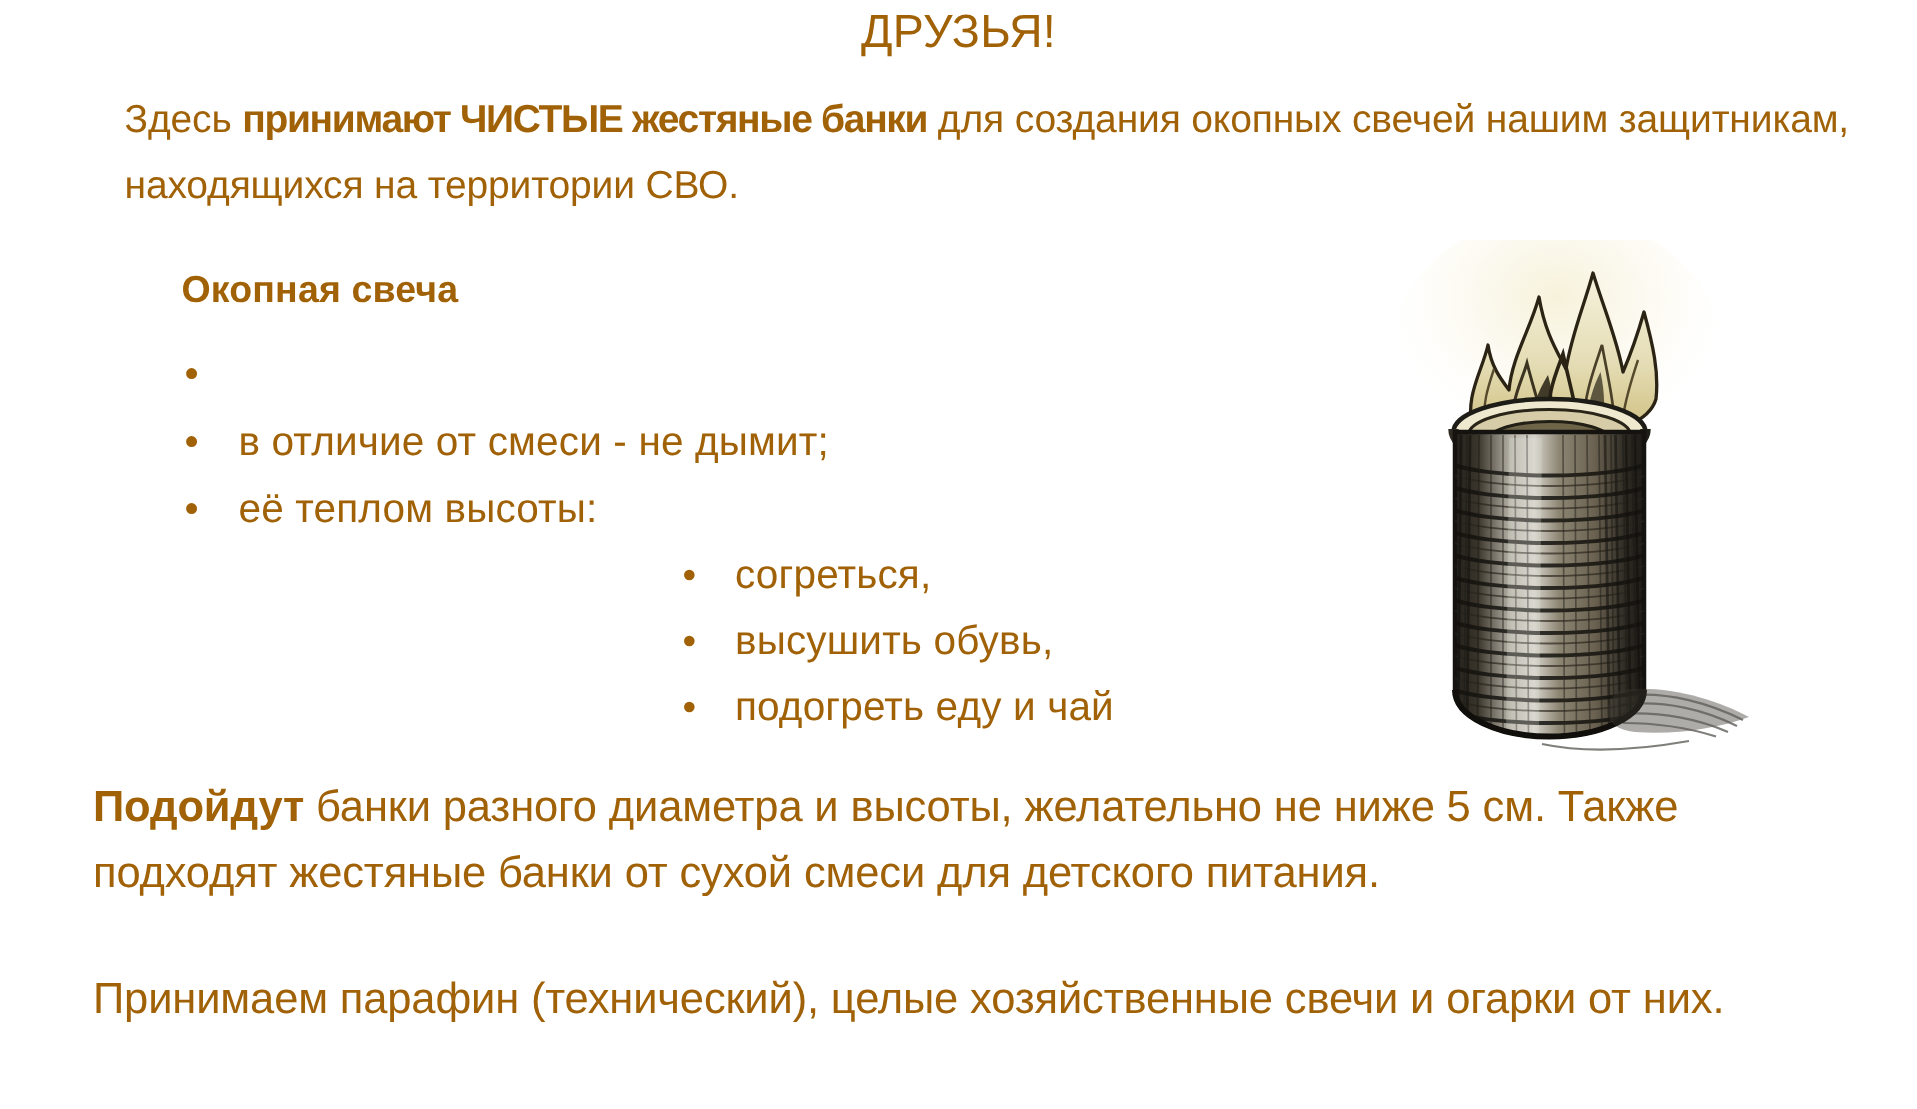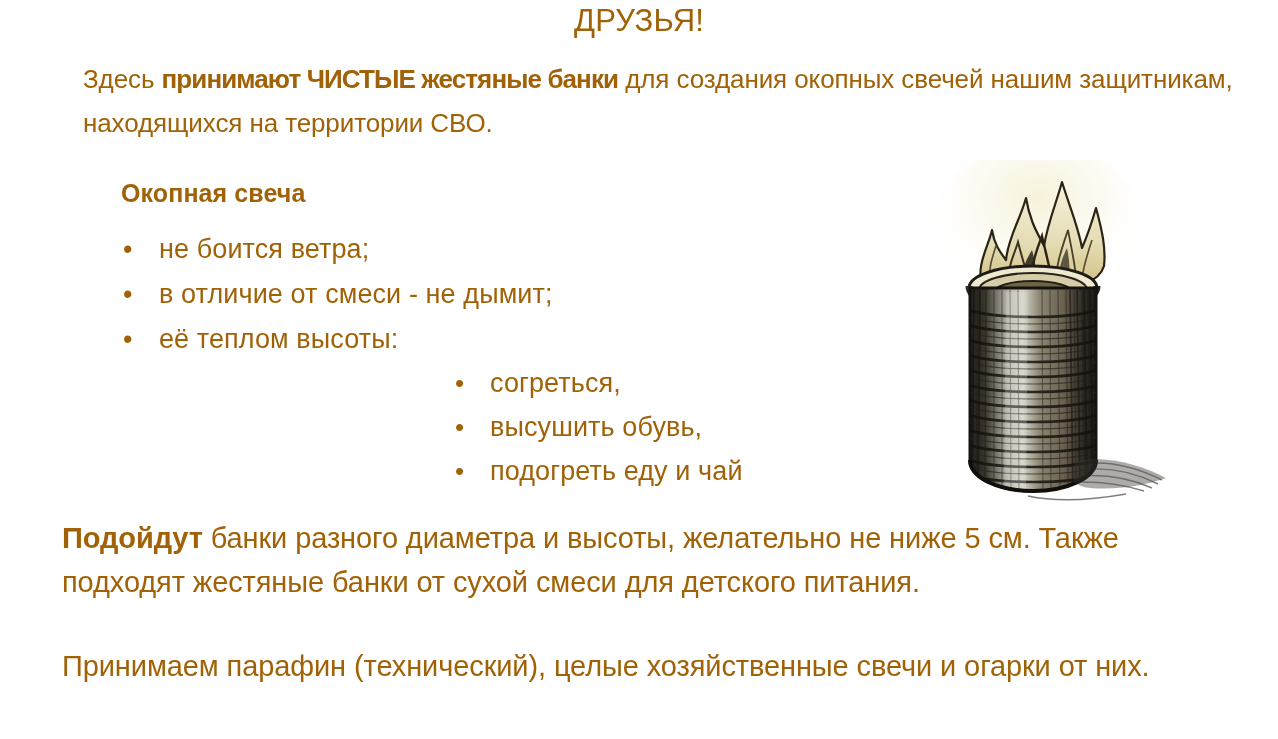--- a/index.html
+++ b/index.html
@@ -150,21 +150,20 @@
 
   <div class="title">ДРУЗЬЯ!</div>
 
   <div class="intro"><span>Здесь </span><b>принимают ЧИСТЫЕ жестяные банки</b><span> для создания окопных свечей нашим защитникам, находящихся на территории СВО.</span></div>
 
   <div class="sub-heading">Окопная свеча</div>
 
   <div class="bullets">
     <div class="row">
       <span class="dot">•</span>
-      <span class="txt">не боится ветра;</span>
     </div>
     <div class="row">
       <span class="dot">•</span>
       <span class="txt">в отличие от смеси - не дымит;</span>
     </div>
     <div class="row">
       <span class="dot">•</span>
       <span class="txt">её теплом высоты:</span>
     </div>
   </div>

